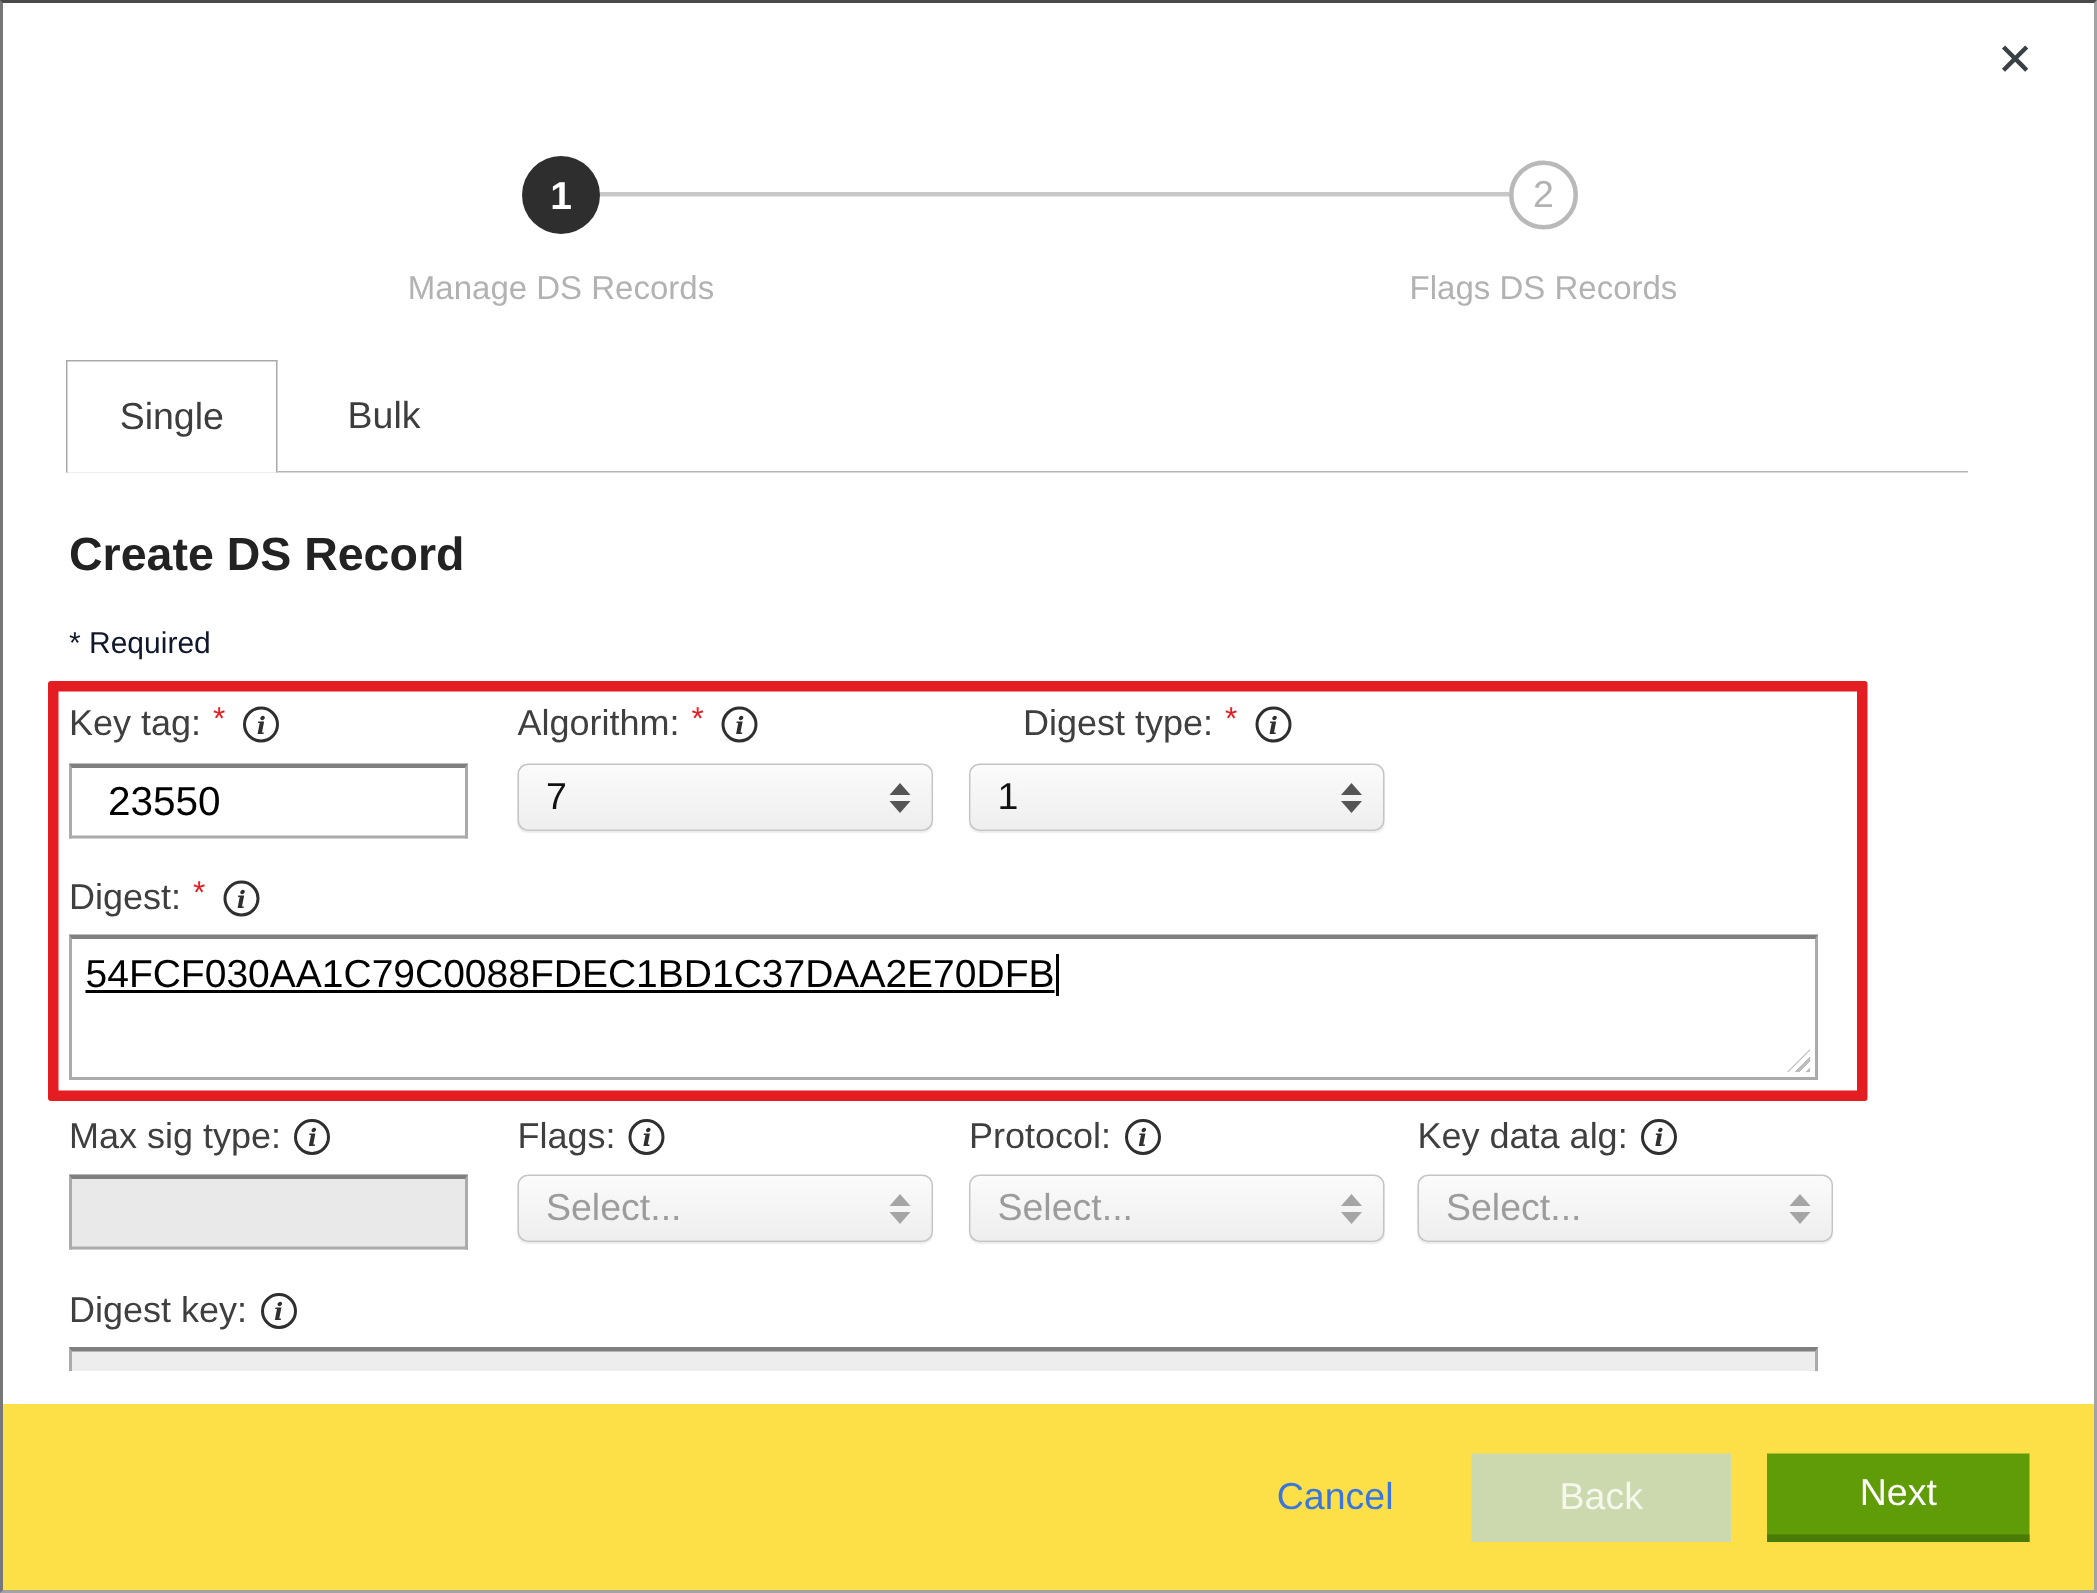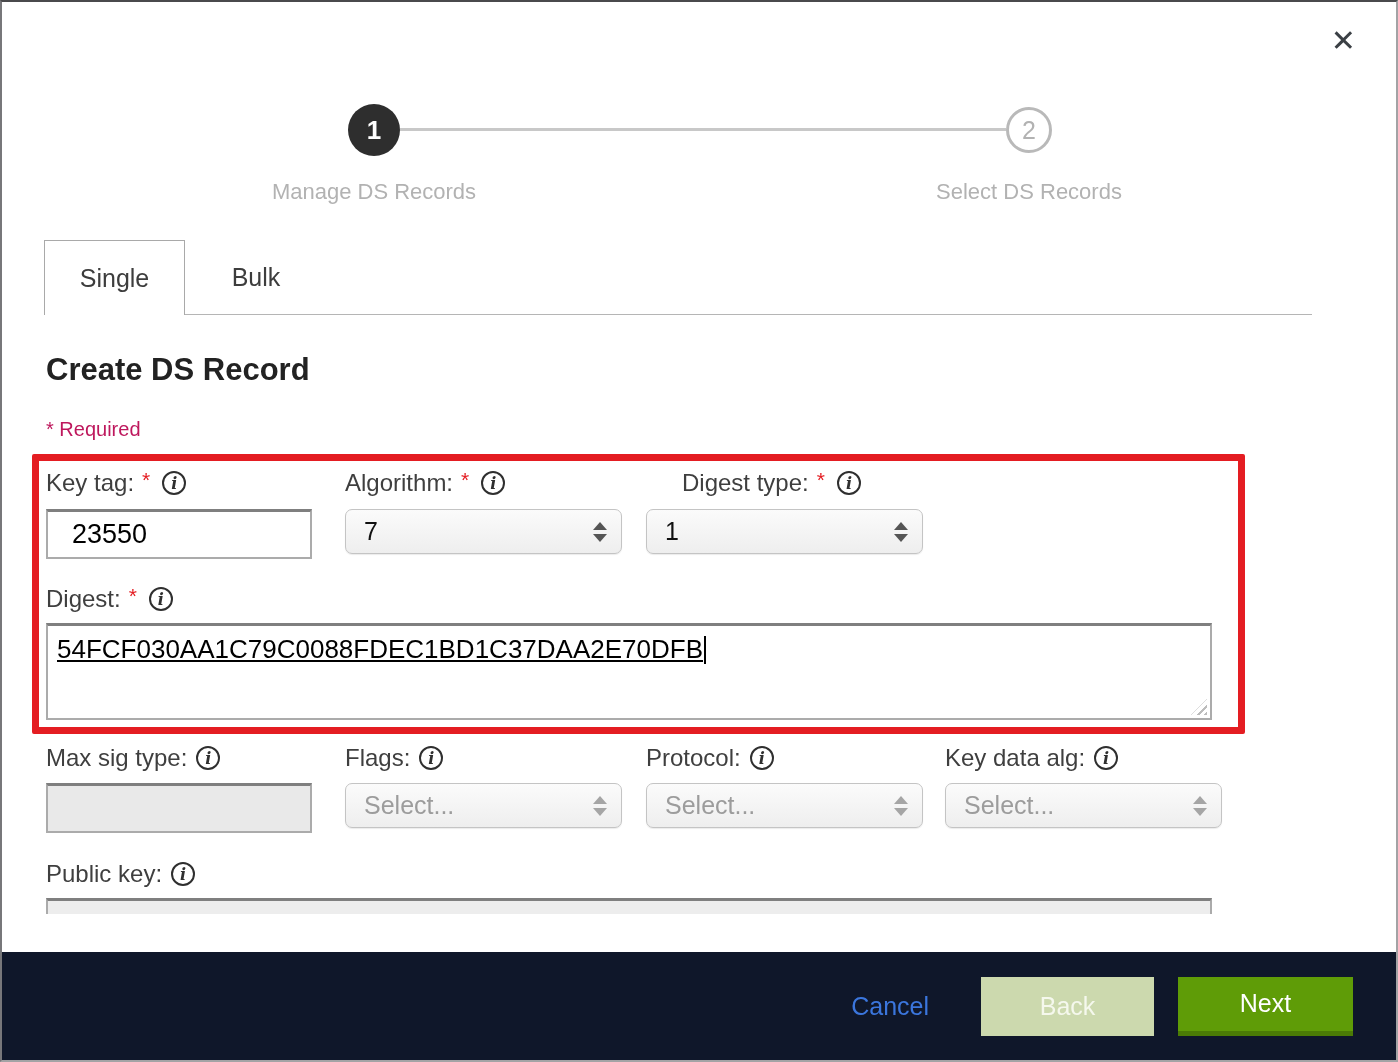--- a/index.html
+++ b/index.html
@@ -29,21 +29,21 @@
 
   
   .tab-line { left:42px; top:312px; width:1268px; height:1px; background:#b5b5b5; z-index:1; }
   .tab { top:238px; height:75px; display:flex; align-items:center; justify-content:center;
     font-size:25px; color:#3d3d3d; cursor:pointer; z-index:2; }
   .tab-active { left:42px; width:141px; background:#fff; border:1px solid #a9a9a9; border-bottom:none; }
   .tab-plain { left:183px; width:142px; }
 
   
   .page-title { left:44px; top:350px; font-size:31px; font-weight:bold; color:#222; }
-  .required-note { left:44px; top:416px; font-size:20px; color:#be185d; }
+  .required-note { left:44px; top:416px; font-size:20px; color:#0f172a; }
 
   
   .highlight-box { left:30px; top:452px; width:1213px; height:280px;
     border:7px solid #e41d22; border-radius:2px; pointer-events:none; z-index:5; }
 
   
   .fld-label { font-size:24px; color:#3f3f3f; display:flex; align-items:center; white-space:nowrap; }
   .req { color:#e41d22; font-size:21px; margin:0 3px 0 8px; position:relative; top:-3px; }
   .info-icon { display:inline-flex; width:24px; height:24px; border:2.5px solid #2f2f2f; border-radius:50%;
     align-items:center; justify-content:center; margin-left:9px; flex:0 0 auto;
@@ -75,21 +75,21 @@
   .caret { display:inline-block; width:2px; height:28px; background:#000; vertical-align:text-bottom; margin-left:1px; }
   .resize-handle { position:absolute; right:3px; bottom:3px; width:16px; height:16px;
     background:repeating-linear-gradient(135deg,#bcbcbc 0 2px,transparent 2px 5px);
     clip-path:polygon(100% 0,100% 100%,0 100%); cursor:nwse-resize; }
 
   
   .ta-clipped { border:2px solid #ababab; border-top:3px solid #7f7f7f; border-bottom:none;
     background:#ededed; }
 
   
-  .footer-bar { left:0; bottom:0; width:100%; height:108px; background:#0f172a;
+  .footer-bar { left:0; bottom:0; width:100%; height:124px; background:#fde047;
     display:flex; align-items:center; justify-content:flex-end; gap:0; padding-right:43px; z-index:3; }
   .cancel-link { font-size:25px; color:#3b76dd; cursor:pointer; margin-right:52px; }
   .btn { height:59px; display:flex; align-items:center; justify-content:center;
     font-size:25px; cursor:pointer; border:none; }
   .btn-back { width:173px; background:#ccd9ae; color:#f5f8ed; margin-right:24px; cursor:default; }
   .btn-next { width:175px; background:#5f9c07; color:#ffffff; border-bottom:5px solid #4a7b05; }
 </style>
 </head>
 <body>
 
@@ -98,21 +98,21 @@
 </div>
 
 <div class="abs step-connector"></div>
 <div class="abs step-circle-active">
   <span>1</span>
 </div>
 <div class="abs step-circle-inactive">
   <span>2</span>
 </div>
 <div class="abs step-label step-label-1">Manage DS Records</div>
-<div class="abs step-label step-label-2">Select DS Records</div>
+<div class="abs step-label step-label-2">Flags DS Records</div>
 
 <div class="abs tab-line"></div>
 <div class="abs tab tab-active">
   <span>Single</span>
 </div>
 <div class="abs tab tab-plain">
   <span>Bulk</span>
 </div>
 
 <h1 class="abs page-title">Create DS Record</h1>
@@ -215,21 +215,21 @@
 </div>
 <div class="abs sel sel-placeholder" style="left:943px; top:781px; width:277px; height:45px;">
   <span class="sel-text">Select...</span>
   <span class="sel-arrows">
       <span class="arrow-up"></span>
       <span class="arrow-down"></span>
     </span>
 </div>
 
 <div class="abs fld-label" style="left:44px; top:858px;">
-  <span>Public key:</span>
+  <span>Digest key:</span>
   <span class="info-icon">
       <span>i</span>
     </span>
 </div>
 <div class="abs ta-clipped" style="left:44px; top:896px; width:1166px; height:16px;"></div>
 
 <div class="abs footer-bar">
   <span class="cancel-link">Cancel</span>
   <button class="btn btn-back">Back</button>
   <button class="btn btn-next">Next</button>

